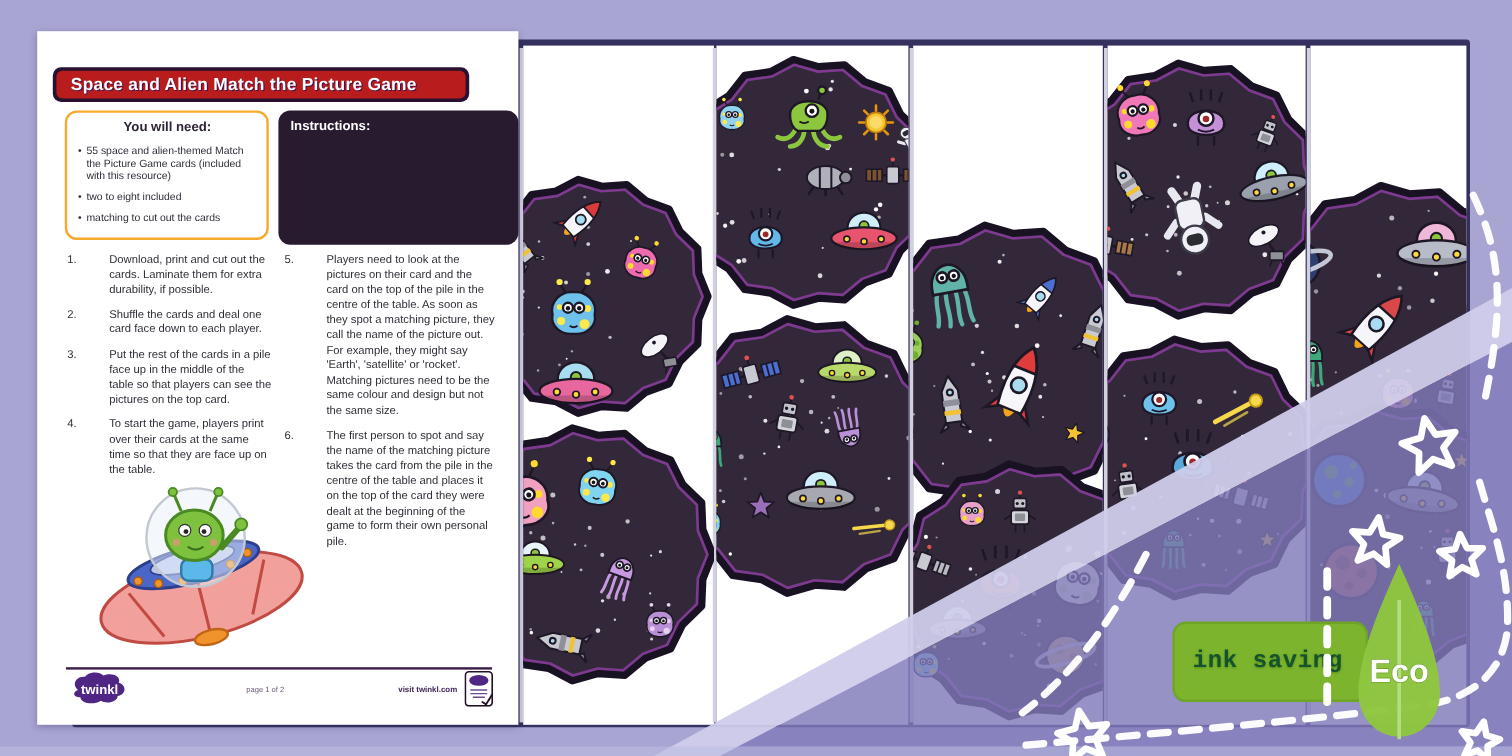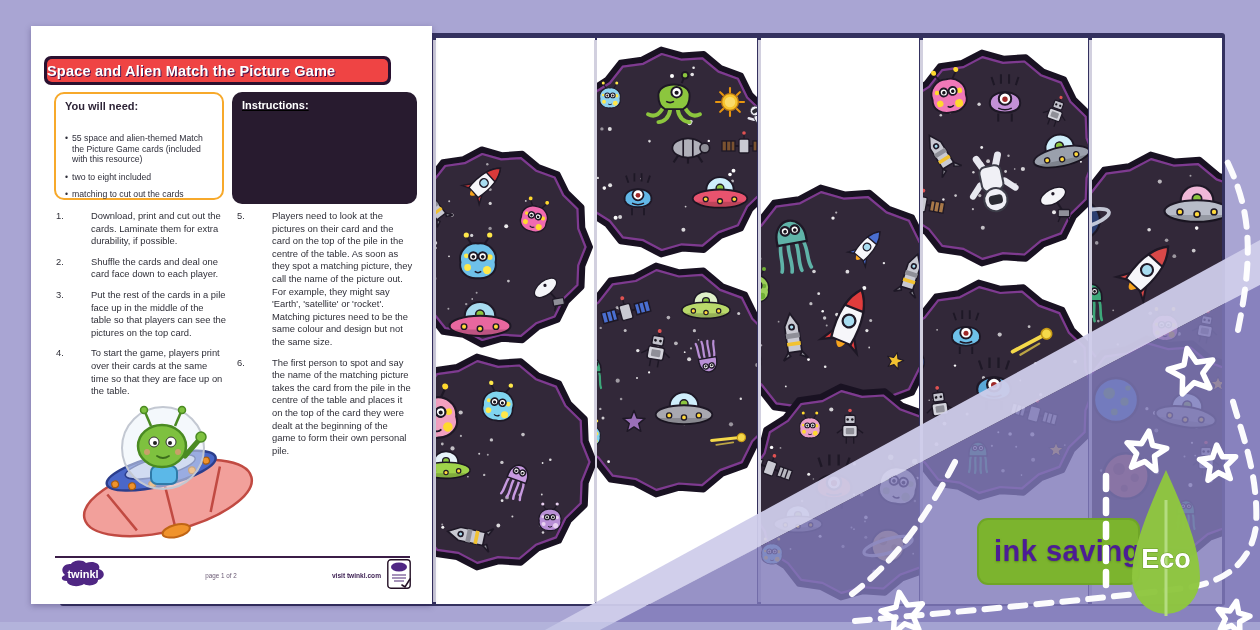--- a/index.html
+++ b/index.html
@@ -3,45 +3,45 @@
 <meta charset="utf-8">
 <style>
   html,body{margin:0;padding:0;}
   body{width:1260px;height:630px;position:relative;overflow:hidden;
        background:#a9a5d3;font-family:"Liberation Sans","DejaVu Sans",sans-serif;}
   #scene{position:absolute;left:0;top:0;width:1260px;height:630px;}
   
   #mainpage{position:absolute;left:31px;top:26px;width:401px;height:578px;background:#fff;
             box-shadow:0 2px 6px rgba(40,30,80,.35);z-index:2;}
   .banner{position:absolute;left:13px;top:30px;width:347px;height:29px;background:#2a1130;border-radius:7px;padding:3px;box-sizing:border-box;}
-  .banner-inner{width:100%;height:100%;background:#ef4444;border-radius:5px;display:flex;align-items:center;box-sizing:border-box;}
+  .banner-inner{width:100%;height:100%;background:#b91c1c;border-radius:5px;display:flex;align-items:center;padding-left:12px;box-sizing:border-box;}
   .banner-inner span{color:#fff;font-weight:bold;font-size:14.5px;letter-spacing:.2px;text-shadow:1px 1px 0 #45124d;white-space:nowrap;}
   .needbox{position:absolute;left:23px;top:66px;width:170px;height:108px;border:2.5px solid #f7a92b;border-radius:10px;background:#fff;box-sizing:border-box;padding:6px 8px 4px 9px;}
-  .needbox h3{margin:0 0 21px 0;font-size:11px;color:#2d2436;}
+  .needbox h3{margin:0 0 8px 0;font-size:11px;color:#2d2436;text-align:center;}
   .need-item{font-size:8.7px;line-height:10.6px;color:#2e2e3a;margin-bottom:7px;display:flex;}
   .need-item .bullet{width:7px;flex:none;}
-  .instrbox{position:absolute;left:201px;top:66px;width:185px;height:112px;background:#281b2f;border-radius:10px;box-sizing:border-box;padding:7px 10px;text-decoration:underline;}
+  .instrbox{position:absolute;left:201px;top:66px;width:200px;height:112px;background:#281b2f;border-radius:10px;box-sizing:border-box;padding:7px 10px;}
   .instrbox h3{margin:0 0 2px 0;font-size:11px;color:#fff;}
   .instrbox p{margin:0;font-size:9.3px;line-height:12.2px;color:#fff;font-weight:bold;}
   .steps{position:absolute;top:184px;}
   #steps-left{left:25px;width:170px;}
   #steps-right{left:206px;width:176px;}
   .step{display:flex;margin-bottom:8px;font-size:9.4px;line-height:12.6px;color:#2f2f38;}
   .step .num{width:15px;flex:none;}
   .step .txt{flex:1;margin-left:20px;}
   #alien-illo{position:absolute;left:36px;top:372px;width:200px;height:158px;}
   .footline{position:absolute;left:24px;right:22px;top:530px;border-top:2px solid #3b1d47;}
   #logo{position:absolute;left:26px;top:534px;width:54px;height:30px;}
   .pagelabel{position:absolute;left:130px;width:120px;top:546px;text-align:center;font-size:6.3px;color:#6a5a74;}
   .visitlabel{position:absolute;left:248px;width:102px;top:546px;text-align:right;font-size:6.6px;font-weight:bold;color:#3f2355;}
   #stamp{position:absolute;left:356px;top:533px;width:24px;height:30px;}
   
   #badge{position:absolute;left:977px;top:518px;width:163px;height:67px;background:#7cb42e;border:2px solid #6fa527;
          border-radius:11px;box-sizing:border-box;z-index:5;display:flex;align-items:center;}
-  #badge span{color:#4c1d95;font-size:29px;font-weight:bold;padding-left:15px;letter-spacing:.5px;text-shadow:0 1px 2px rgba(60,110,0,.55);white-space:nowrap;}
+  #badge span{color:#14532d;font-size:20px;font-weight:bold;padding-left:15px;letter-spacing:.5px;text-shadow:0 1px 2px rgba(60,110,0,.55);white-space:nowrap;font-family:Liberation Mono, monospace;}
   #trail-dash{position:absolute;left:1094px;top:472px;width:24px;height:124px;z-index:6;}
   #leaf{position:absolute;left:1118px;top:466px;width:96px;height:160px;z-index:7;}
 </style>
 </head>
 <body>
 
 <svg id="scene" xmlns="http://www.w3.org/2000/svg">
     <rect x="60" y="33" width="1165" height="573" rx="3" fill="#34315f"></rect>
     <rect x="433" y="40" width="3" height="562" fill="#d2d0df"></rect>
     <rect x="436" y="38" width="159" height="566" fill="#ffffff"></rect>

